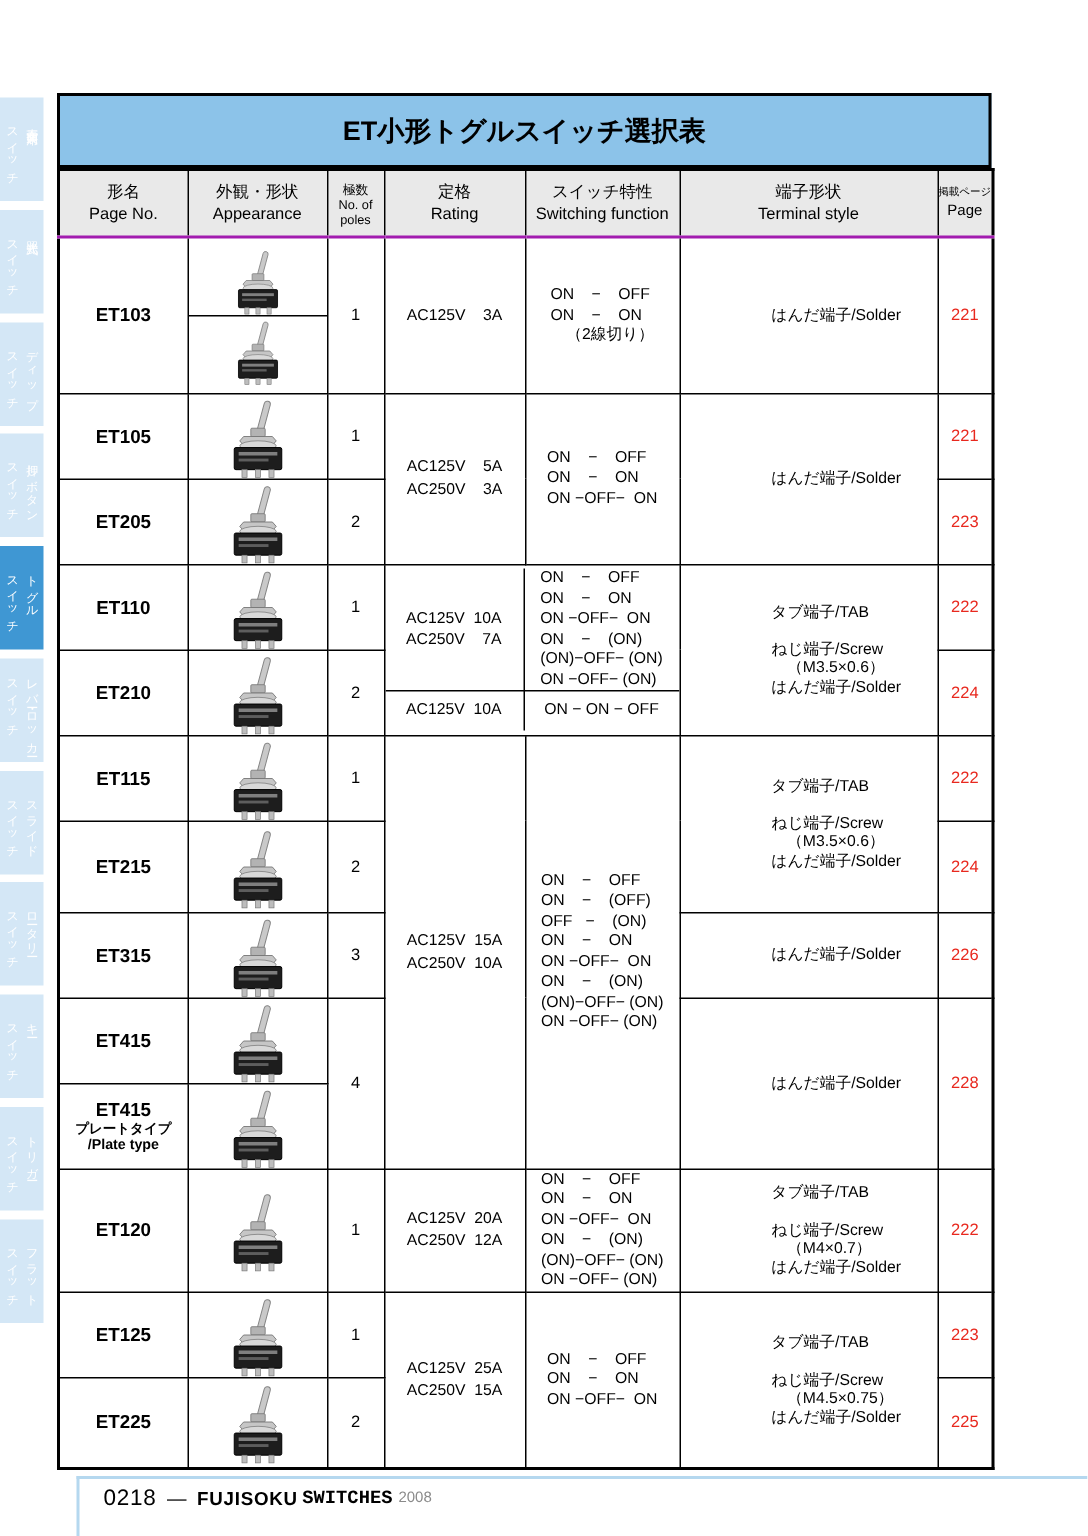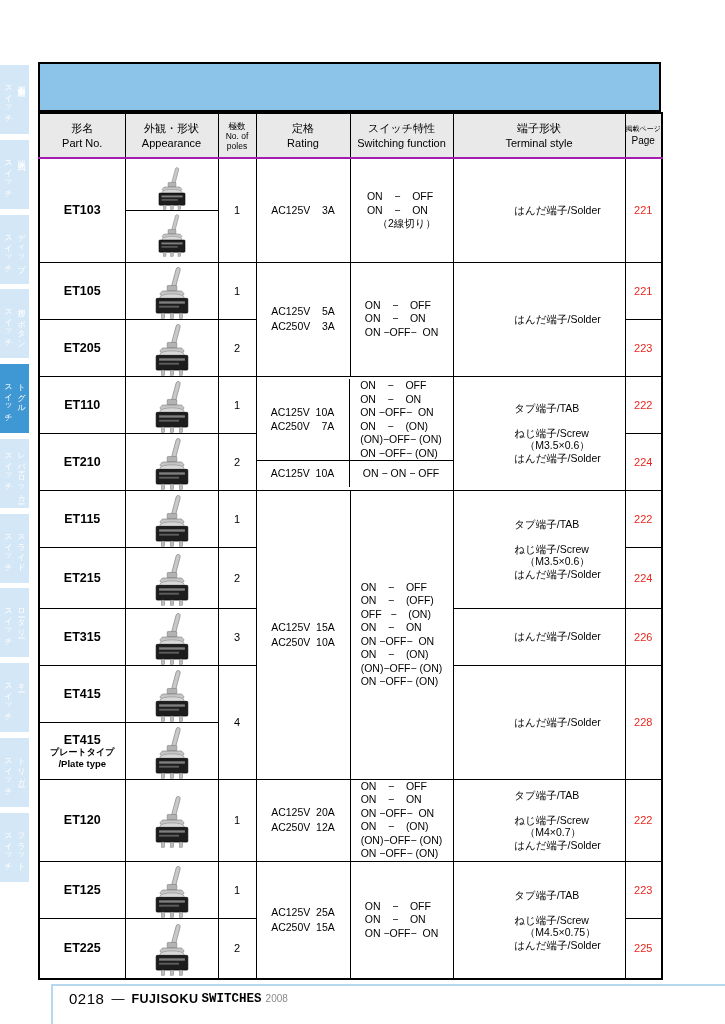--- a/index.html
+++ b/index.html
@@ -104,38 +104,39 @@
 スイッチ</div>
   <div class="side-tab" style="top:663px">キー
 スイッチ</div>
   <div class="side-tab" style="top:738px">トリガー
 スイッチ</div>
   <div class="side-tab" style="top:813px">フラット
 スイッチ</div>
 </div>
 
 <div class="title-bar">
+  <div class="title-ja">ET小形トグルスイッチ選択表</div>
 </div>
 
 <table class="sel">
   <colgroup>
     <col style="width:86px">
       <col style="width:93px">
       <col style="width:38px">
     <col style="width:94px">
       <col style="width:103px">
       <col style="width:172px">
       <col style="width:37px">
   </colgroup>
 
   <tbody>
       <tr class="head-row">
     <th>
           <div class="th-ja">形名</div>
-          <div class="th-en">Part No.</div>
+          <div class="th-en">Page No.</div>
         </th>
     <th>
           <div class="th-ja">外観・形状</div>
           <div class="th-en">Appearance</div>
         </th>
     <th class="th-sm">
           <div class="th-ja">極数</div>
           <div class="th-en">No. of
 poles</div>
         </th>

